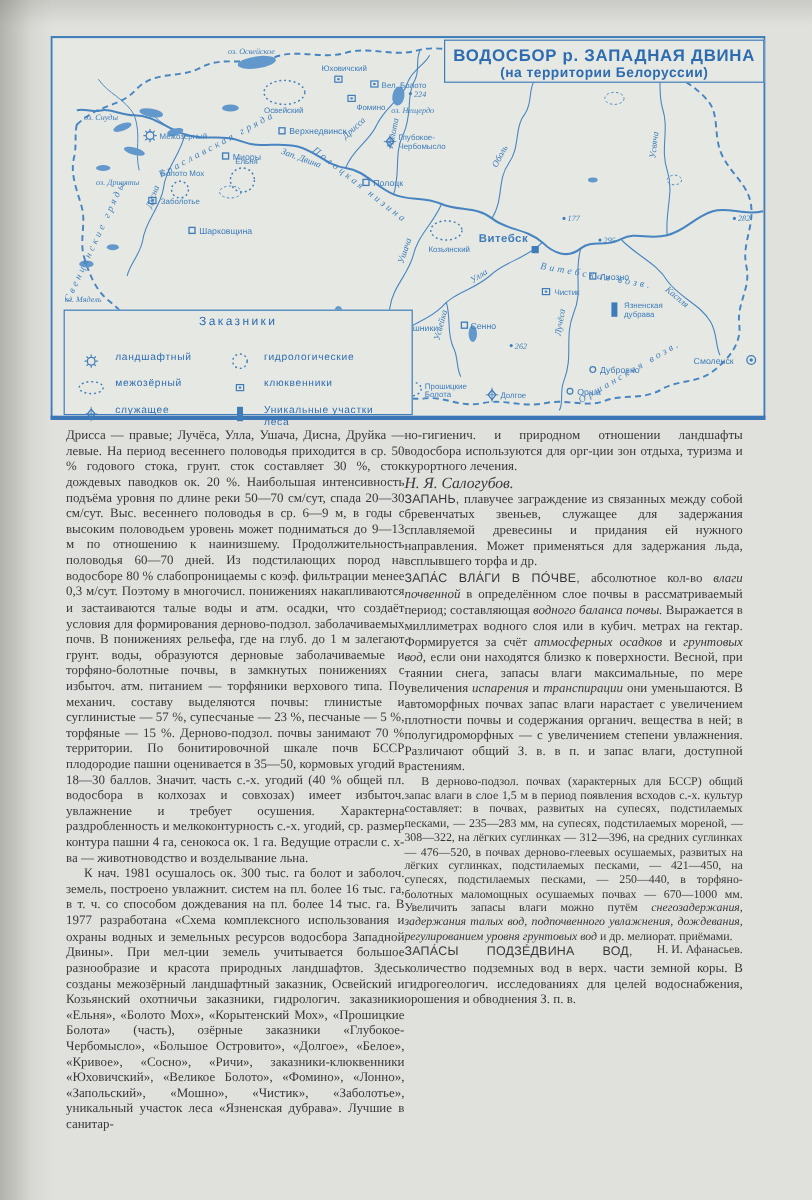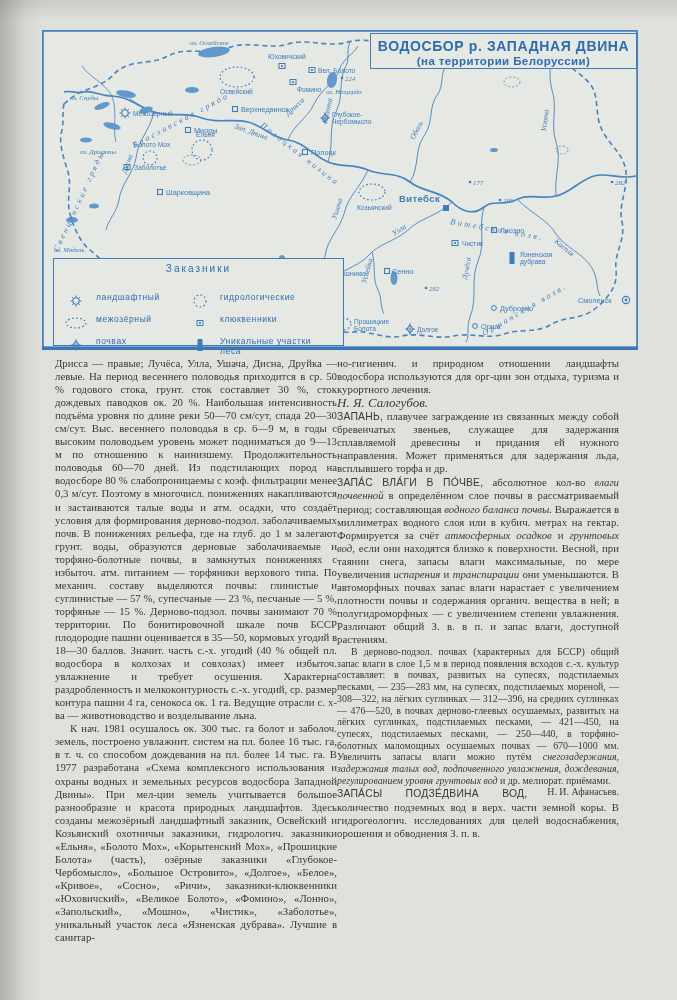--- a/index.html
+++ b/index.html
@@ -275,21 +275,21 @@
             <rect x="13" y="8.2" width="2" height="1.6" fill="#3f7cba"></rect>
           </svg>
           <span>клюквенники</span>
         </div>
         <div class="leg-item">
           <svg width="28" height="18" viewBox="0 0 28 18">
             <path d="M 14 5 L 17.2 9 L 14 13 L 10.8 9 Z" fill="none" stroke="#3f7cba" stroke-width="1.1"></path>
             <line x1="8.8" y1="9" x2="19.2" y2="9" stroke="#3f7cba" stroke-width="0.7"></line>
             <line x1="14" y1="3" x2="14" y2="15" stroke="#3f7cba" stroke-width="0.7"></line>
           </svg>
-          <span>почвах</span>
+          <span>служащее</span>
         </div>
         <div class="leg-item">
           <svg width="28" height="18" viewBox="0 0 28 18">
             <rect x="11.5" y="3" width="5" height="12" fill="#3f7cba"></rect>
           </svg>
           <span>Уникальные участки леса</span>
         </div>
       </div>
   </div>
 </div>

